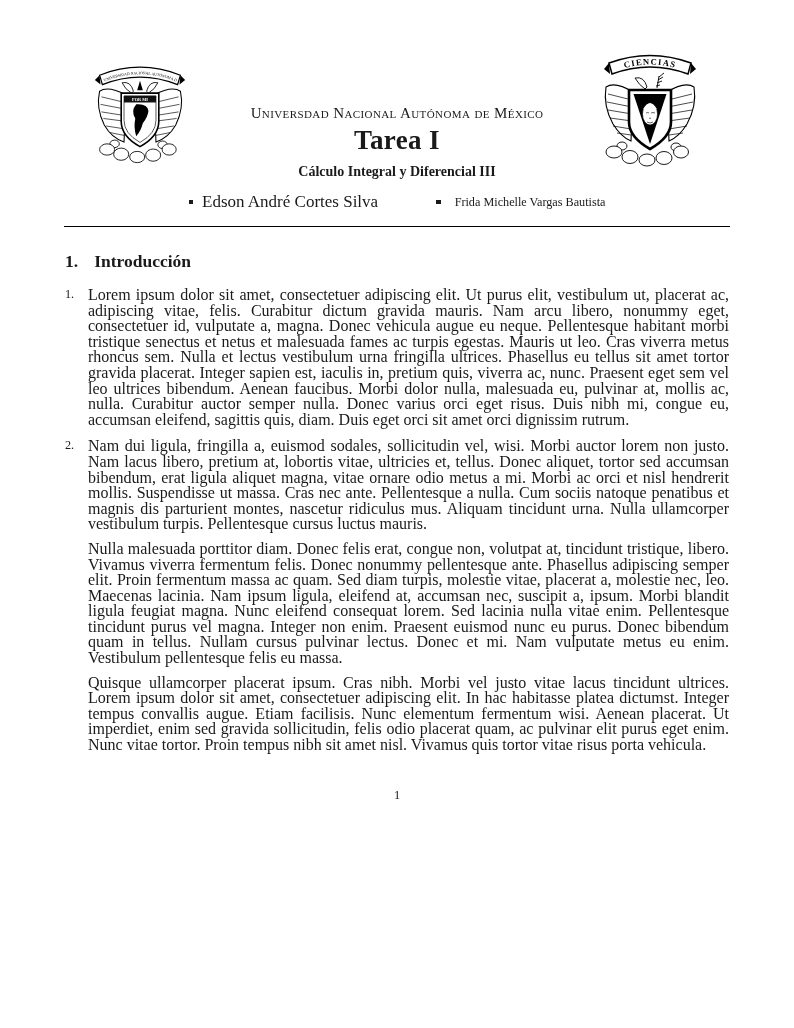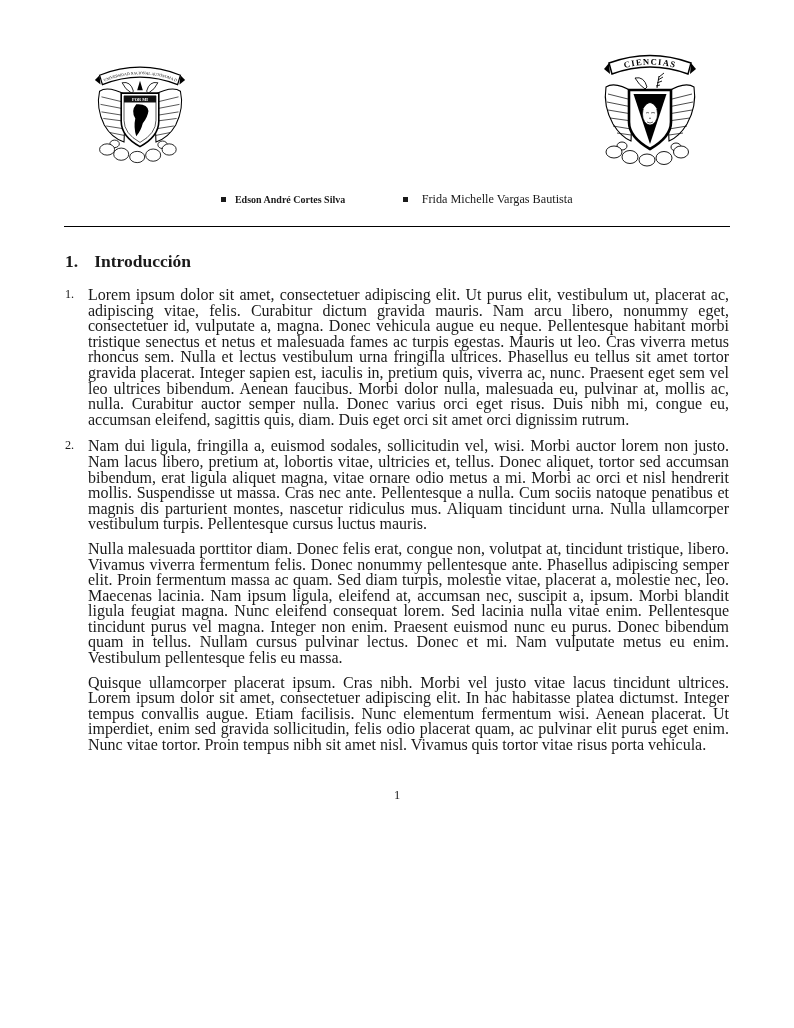--- a/index.html
+++ b/index.html
@@ -25,21 +25,21 @@
     font-size:27px;line-height:31px;font-weight:bold;margin-top:3px;letter-spacing:.4px;
   }
   .course-line{
     font-size:14px;line-height:17px;font-weight:bold;margin-top:7px;
   }
   .authors-row{
     position:absolute;top:192px;left:0;right:0;
     display:flex;justify-content:center;align-items:center;gap:58px;
   }
   .author-item{display:flex;align-items:center;gap:9px;}
-  .author-item.a1{font-size:10px;font-weight:bold;}
+  .author-item.a1{font-size:17px;}
   .author-item.a2{font-size:12.2px;gap:14px;}
   .bullet-square{width:4.5px;height:4.5px;background:#1a1a1a;flex:none;}
   .header-rule{
     position:absolute;top:226px;left:64px;right:64px;
     border:none;border-top:1.6px solid #000;margin:0;
   }
   
   .content{position:absolute;top:250px;left:65px;right:65px;}
   .section-heading{
     display:flex;gap:16px;font-size:17.5px;line-height:22px;font-weight:bold;
@@ -141,20 +141,25 @@
         <ellipse cx="76" cy="101" rx="5" ry="4"></ellipse>
         <ellipse cx="14" cy="106" rx="8" ry="6"></ellipse>
         <ellipse cx="30" cy="111" rx="8" ry="6.5"></ellipse>
         <ellipse cx="47" cy="114" rx="8" ry="6"></ellipse>
         <ellipse cx="64" cy="112" rx="8" ry="6.5"></ellipse>
         <ellipse cx="81" cy="106" rx="7.5" ry="6"></ellipse>
       </g>
     </svg>
   </div>
 
+  <div class="header-center">
+    <div class="university-line">Universdad Nacional Autónoma de México</div>
+    <div class="doc-title">Tarea I</div>
+    <div class="course-line">Cálculo Integral y Diferencial III</div>
+  </div>
 
   <div class="authors-row">
     <div class="author-item a1">
       <span class="bullet-square"></span>
       <span>Edson André Cortes Silva</span>
     </div>
     <div class="author-item a2">
       <span class="bullet-square"></span>
       <span>Frida Michelle Vargas Bautista</span>
     </div>

